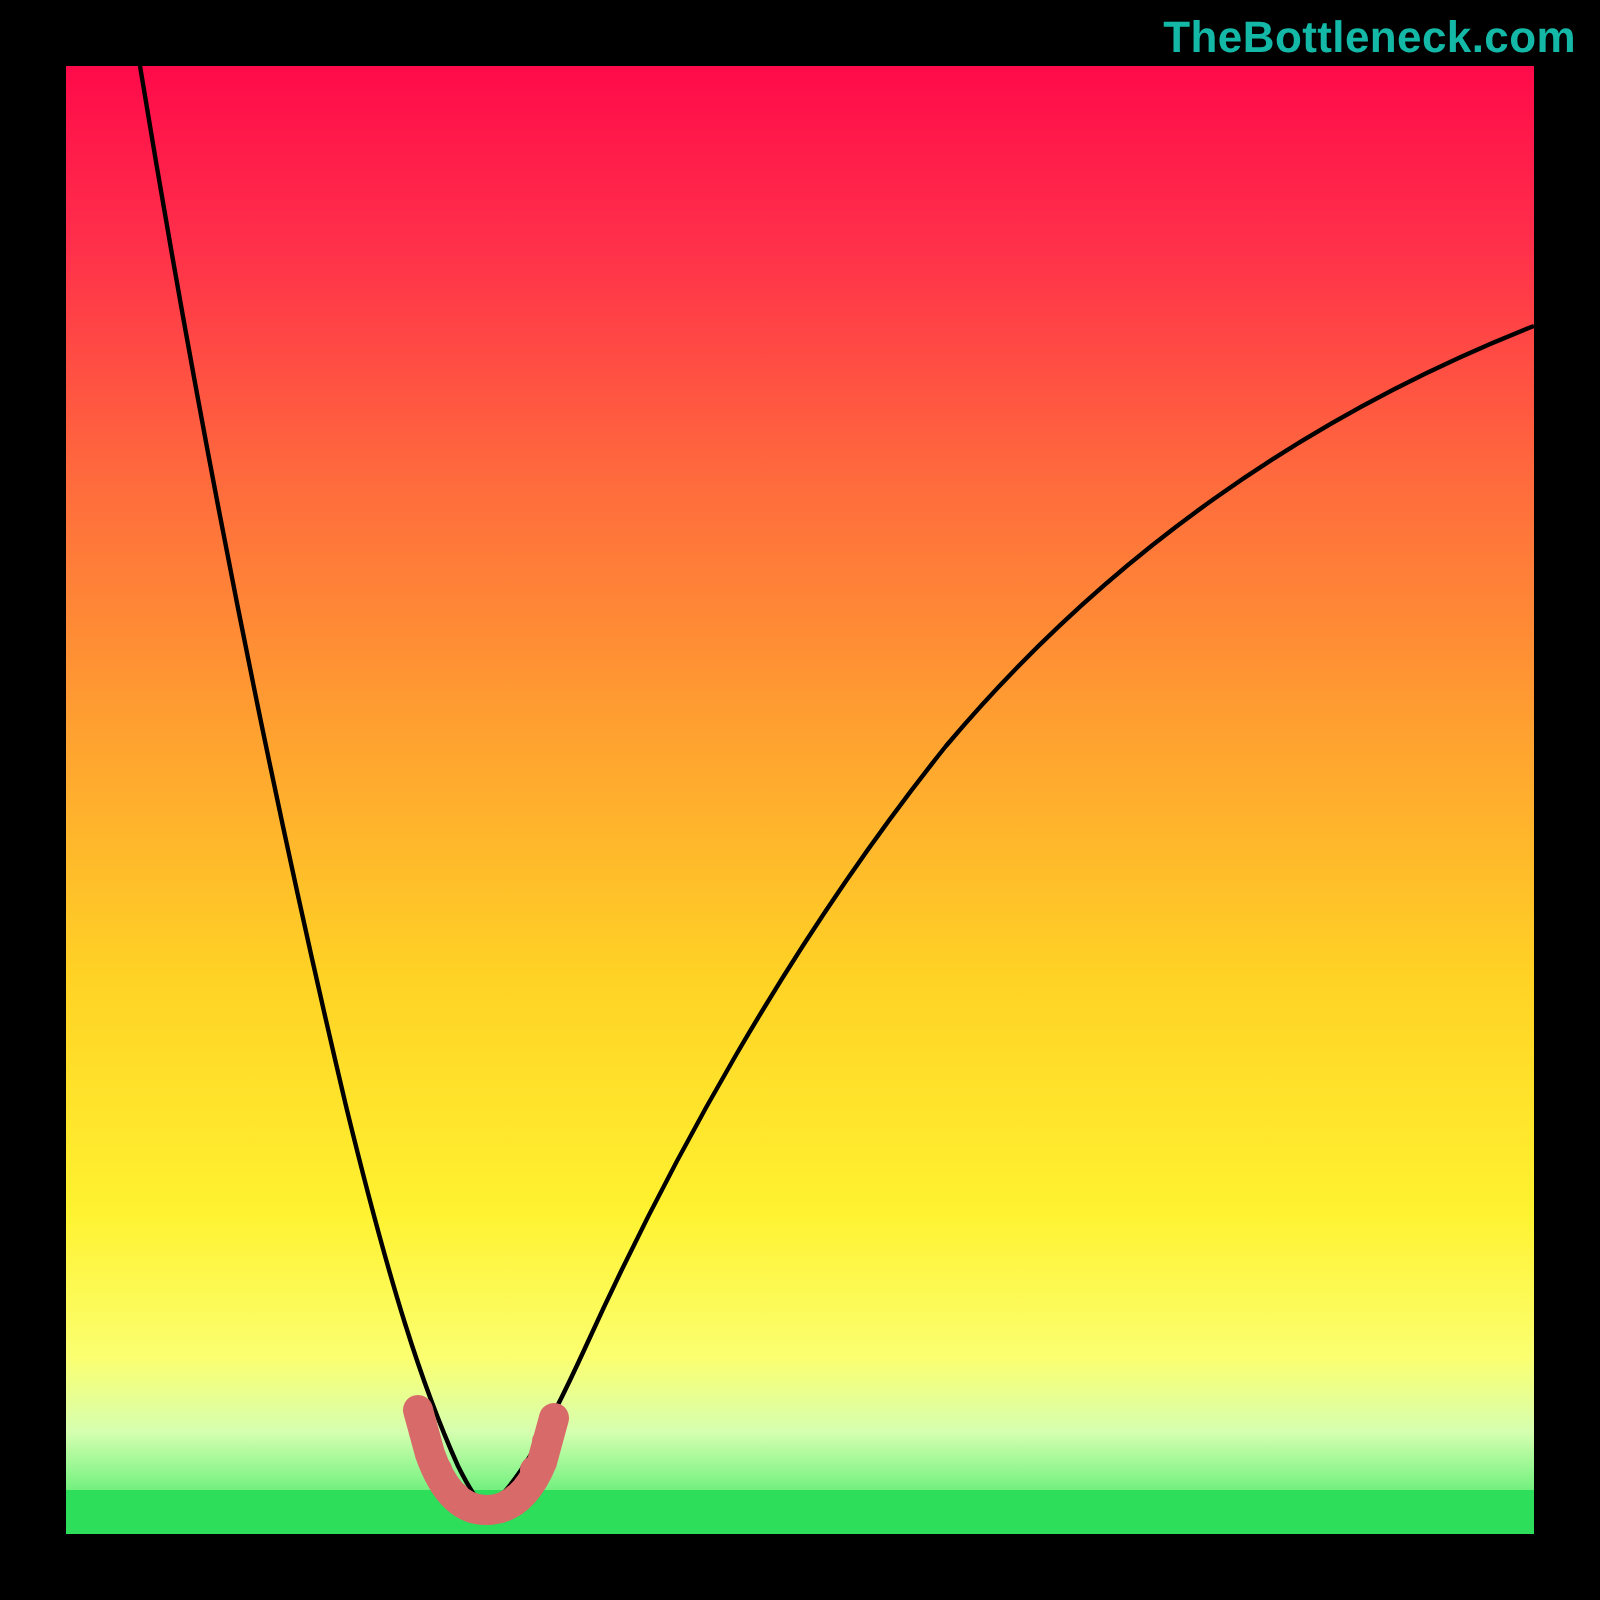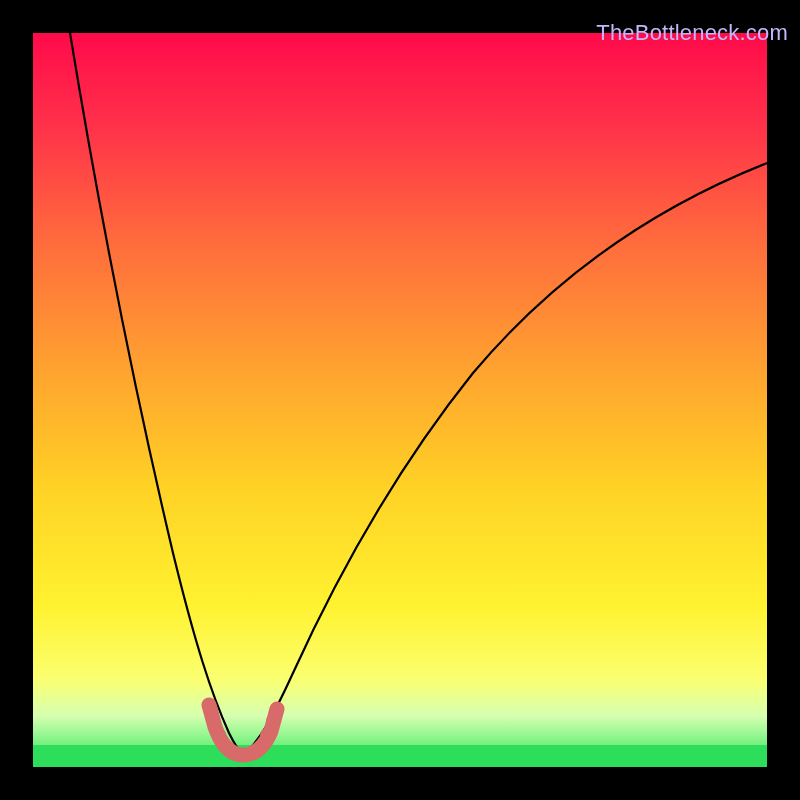--- a/index.html
+++ b/index.html
@@ -29,25 +29,25 @@
   .bottom-strip {
     position: absolute;
     left: 0;
     bottom: 0;
     width: 734px;
     height: 22px;
     background: #2cde5a;
   }
   .watermark {
     position: absolute;
-    top: 20px;
+    top: 6px;
     right: 12px;
     font-size: 22px;
-    font-weight: 400;
-    color: #c4b5fd;
+    font-weight: 700;
+    color: #14b8a6;
     letter-spacing: 0.2px;
   }
   svg.curves {
     position: absolute;
     left: 0;
     top: 0;
     width: 734px;
     height: 734px;
   }
 </style>

